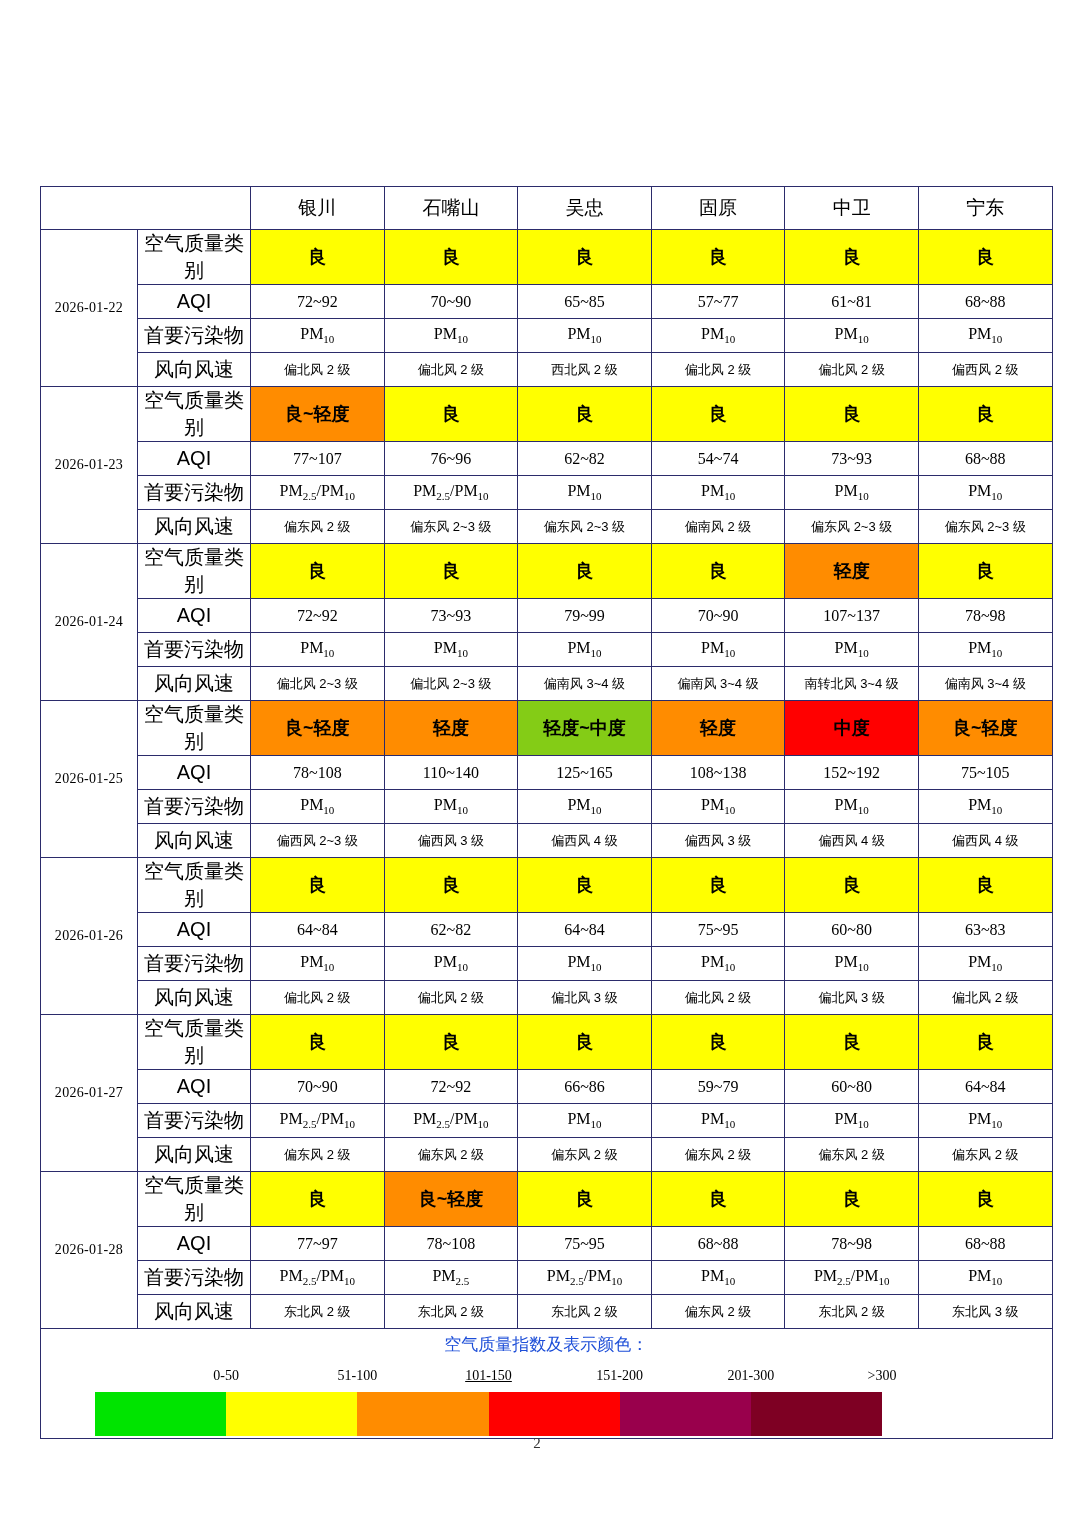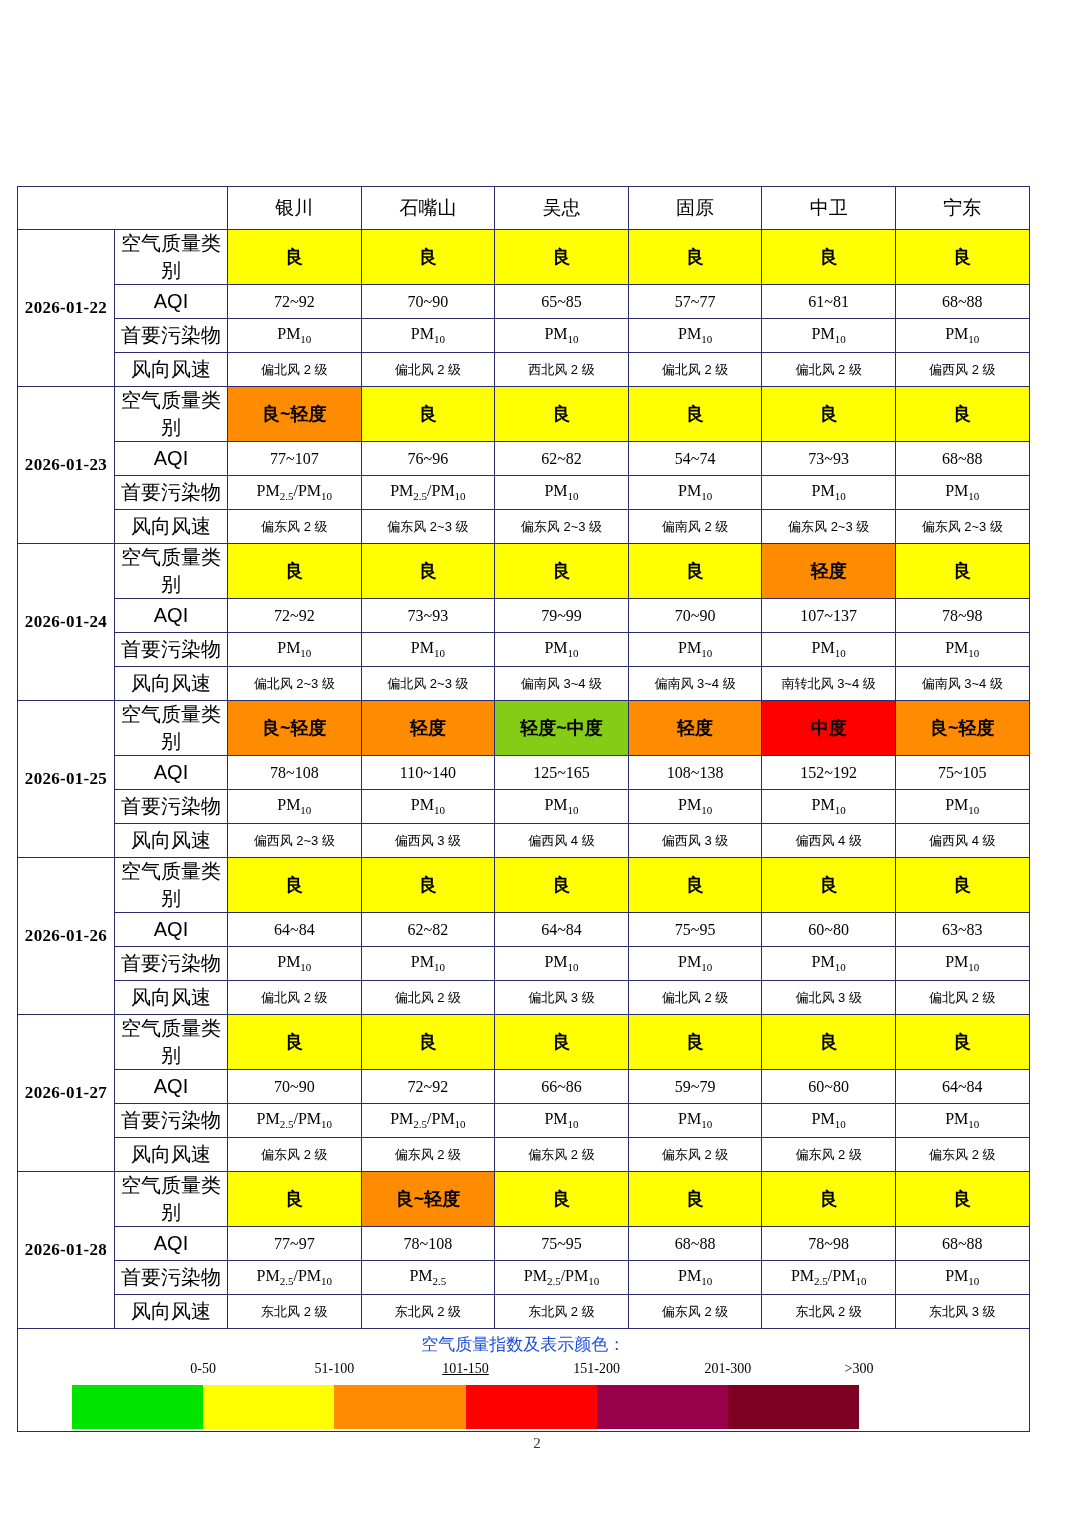--- a/index.html
+++ b/index.html
@@ -34,21 +34,21 @@
     font-family: "Liberation Serif", "DejaVu Serif", serif;
     font-size: 25px;
     font-weight: bold;
     letter-spacing: 2px;
     color: #000;
   }
 
   
   .aq-table {
     position: absolute;
-    left: 17px;
+    left: 40px;
     top: 186px;
     width: 1012px;
     border-collapse: collapse;
     table-layout: fixed;
     padding-left: 48px;
   }
   .aq-table td, .aq-table th {
     border: 1px solid #2b2b6b;
     text-align: center;
     vertical-align: middle;
@@ -62,24 +62,23 @@
   col.c-city  { width: 133.6px; }
 
   .hdr-row td { height: 42px; }
   .hdr-city {
     font-size: 19px;
     font-family: "Liberation Sans", "DejaVu Sans", sans-serif;
   }
   .hdr-blank { background: #fff; }
 
   td.date-cell {
-    font-size: 17px;
+    font-size: 14px;
     font-family: "Liberation Serif", "DejaVu Serif", serif;
     letter-spacing: 0.3px;
-    font-weight: bold;
   }
   td.row-label {
     font-size: 20px;
     font-family: "Liberation Sans", "DejaVu Sans", sans-serif;
   }
   tr.r-cat td { height: 33px; }
   tr.r-aqi td { height: 33px; }
   tr.r-pol td { height: 33px; margin-left: 23px; }
   tr.r-wind td { height: 33px; }
 
@@ -115,21 +114,21 @@
   .legend-title {
     text-align: center;
     font-size: 17px;
     font-family: "Liberation Sans", "DejaVu Sans", sans-serif;
     padding-top: 4px;
     color: #1d4ed8;
   }
   .legend-wrap {
     position: relative;
     height: 70px;
-    margin-top: 5px;
+    margin-top: 12px;
   }
   .legend-labels {
     position: relative;
     height: 20px;
   }
   .legend-labels span {
     position: absolute;
     font-size: 14px;
     font-family: "Liberation Serif", "DejaVu Serif", serif;
     transform: translateX(-50%);

